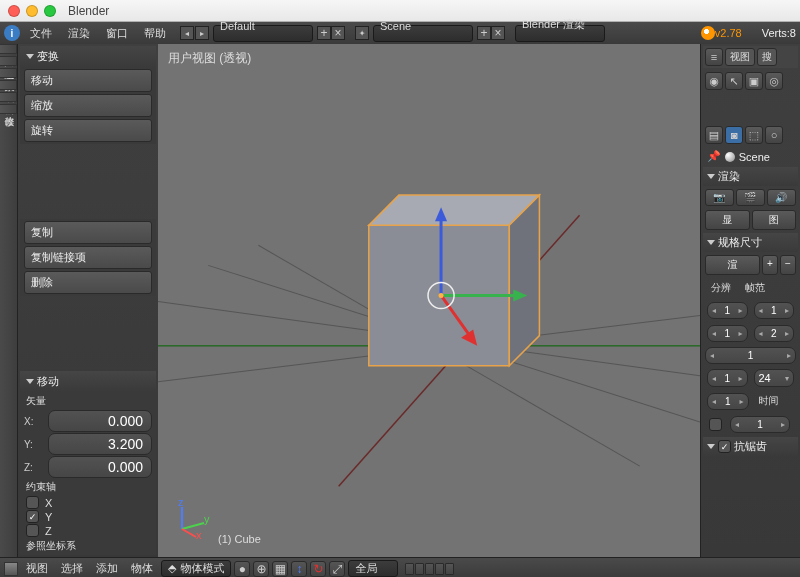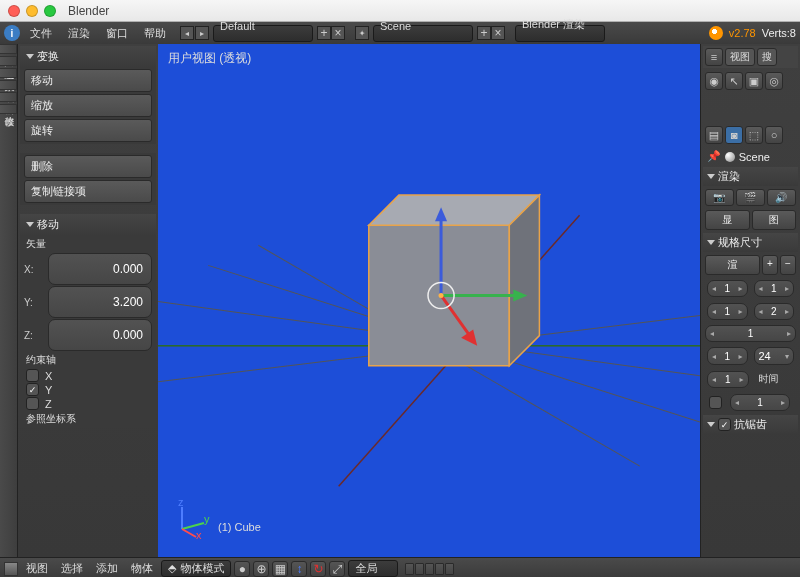--- a/index.html
+++ b/index.html
@@ -13,47 +13,47 @@
 
 
 .topmenu { height: 22px; background: linear-gradient(#4a4a4a,#3a3a3a); display: flex; align-items: center; gap: 4px; padding: 0 4px; }
 .info-icon { width: 16px; height: 16px; border-radius: 50%; background: #3b7dc4; display: flex; align-items: center; justify-content: center; color: #fff; font-weight: bold; font-size: 10px; }
 .mnu { color: #ddd; padding: 2px 6px; cursor: pointer; }
 .layout-btns { display: flex; gap: 1px; margin-left: 4px; }
 .sq { width: 14px; height: 14px; background: #555; border: 1px solid #222; display: flex; align-items: center; justify-content: center; color: #ccc; font-size: 8px; }
 .dropdown { background: linear-gradient(#3c3c3c,#2d2d2d); border: 1px solid #1a1a1a; border-radius: 3px; height: 17px; color: #ddd; padding: 1px 18px 9px 6px; min-width: 100px; position: relative; display: flex; align-items: flex-end; }
 .plusx { display: flex; gap: 0; }
 .plusx .sq { font-size: 12px; }
-.right-top { margin-left: auto; display: flex; gap: 6px; align-items: center; }
+.right-top { margin-left: auto; display: flex; align-items: center; }
 .blender-logo { width: 14px; height: 14px; background: radial-gradient(circle at 40% 40%, #fff 20%, #ff9500 22%); border-radius: 50%; }
 .ver { color: #ff9500; }
-.verts { color: #eee; }
+.verts { color: #eee; margin-left: 20px; }
 
 
 .main { display: flex; height: calc(100% - 22px - 22px - 20px); }
 .leftbar { width: 18px; background: linear-gradient(90deg,#4a4a4a,#3e3e3e); display: flex; flex-direction: column; gap: 2px; border-right: 1px solid #222; }
 .lefttab { writing-mode: vertical-lr; color: #ddd; font-size: 10px; padding: 4px 2px; background: linear-gradient(90deg,#555,#444); border: 1px solid #333; border-left: none; }
 
-.leftpanel { width: 140px; background: linear-gradient(#3f3f3f,#383838); overflow: hidden; display: flex; flex-direction: column; gap: 9px; padding: 2px; }
+.leftpanel { width: 140px; background: linear-gradient(#3f3f3f,#383838); overflow: hidden; display: flex; flex-direction: column; gap: 2px; padding: 2px; justify-content: space-between; }
 .section { background: #3a3a3a; }
 .section-hdr { background: linear-gradient(#454545,#3a3a3a); color: #eee; padding: 3px 6px; display: flex; align-items: center; gap: 3px; font-size: 11px; }
 .tri { width: 0; height: 0; border-top: 5px solid #ccc; border-left: 4px solid transparent; border-right: 4px solid transparent; }
 .pbtn { background: linear-gradient(#5a5a5a,#4a4a4a); border: 1px solid #2a2a2a; border-radius: 3px; color: #eee; margin: 2px 4px; padding: 3px 6px; font-size: 11px; cursor: pointer; }
 .numrow { display: flex; align-items: center; gap: 4px; margin: 1px 4px; }
 .numlbl { width: 20px; color: #ccc; font-size: 10px; }
-.numfield { flex: 1; background: linear-gradient(#525252,#464646); border: 1px solid #2a2a2a; border-radius: 7px; color: #fff; padding: 8px 8px; text-align: right; font-size: 12px; position: relative; }
+.numfield { flex: 1; background: linear-gradient(#525252,#464646); border: 1px solid #2a2a2a; border-radius: 7px; color: #fff; padding: 2px 8px; text-align: right; font-size: 14px; position: relative; }
 .lbl-sub { color: #ddd; font-size: 10px; margin: 2px 6px; }
 .chkrow { display: flex; align-items: center; gap: 6px; margin: 1px 6px; color: #ddd; font-size: 10px; }
 .chk { width: 13px; height: 13px; border: 1px solid #222; border-radius: 3px; background: #555; display: flex; align-items: center; justify-content: center; color: #fff; font-size: 9px; }
 .chk.on::after { content: "✓"; }
 
 
-.viewport { flex: 1; background: #1d4ed8; position: relative; overflow: hidden; }
+.viewport { flex: 1; background: #737373; position: relative; overflow: hidden; }
 .vp-label { position: absolute; top: 6px; left: 10px; color: #ddd; font-size: 12px; }
-.obj-label { position: absolute; left: 60px; bottom: 24px; color: #ddd; font-size: 11px; }
+.obj-label { position: absolute; left: 60px; bottom: 12px; color: #ddd; font-size: 11px; }
 .axis-widget { position: absolute; left: 12px; bottom: 18px; }
 
 
 .rightpanel { width: 100px; background: linear-gradient(#3f3f3f,#383838); display: flex; flex-direction: column; gap: 2px; padding: 2px; border-left: 1px solid #222; overflow: hidden; }
 .rp-hdr { display: flex; gap: 2px; align-items: center; padding: 2px; background: #444; }
 .rp-tabbtn { background: #555; border: 1px solid #2a2a2a; padding: 1px 4px; color: #ddd; font-size: 10px; border-radius: 3px; }
 .icon-row { display: flex; gap: 2px; padding: 2px; }
 .ico { width: 18px; height: 18px; background: linear-gradient(#5a5a5a,#444); border: 1px solid #2a2a2a; border-radius: 3px; display: flex; align-items: center; justify-content: center; color: #ccc; font-size: 11px; cursor: pointer; }
 .ico.active { background: #3b6ea5; }
 .breadcrumb { display: flex; gap: 4px; align-items: center; padding: 2px 4px; color: #eee; font-size: 10px; }
@@ -131,22 +131,23 @@
     <div class="section">
       <div class="section-hdr">
           <span class="tri"></span>
           <span>变换</span>
         </div>
       <div class="pbtn">移动</div>
       <div class="pbtn">缩放</div>
       <div class="pbtn">旋转</div>
     </div>
     <div class="section">
+      <div class="pbtn">复制</div>
+      <div class="pbtn">复制链接项</div>
       <div class="pbtn">删除</div>
-      <div class="pbtn">复制链接项</div>
     </div>
     <div class="section">
       <div class="section-hdr">
           <span class="tri"></span>
           <span>移动</span>
         </div>
       <div class="lbl-sub">矢量</div>
       <div class="numrow">
           <span class="numlbl">X:</span>
           <div class="numfield">0.000</div>
@@ -258,20 +259,24 @@
     <div class="rp-sec-hdr">
         <span class="tri"></span>
         <span>规格尺寸</span>
       </div>
     <div class="btnrow">
         <div class="smbtn">渲</div>
         <div class="smbtn" style="flex:0 0 16px">+</div>
         <div class="smbtn" style="flex:0 0 16px">−</div>
       </div>
     <div class="btnrow">
+        <span class="lbl-sub">分辨</span>
+        <span class="lbl-sub">帧范</span>
+      </div>
+    <div class="btnrow">
       <div class="spinfield" style="flex:1"><span class="arr">◂</span>1<span class="arr">▸</span></div>
       <div class="spinfield" style="flex:1"><span class="arr">◂</span>1<span class="arr">▸</span></div>
     </div>
     <div class="btnrow">
       <div class="spinfield" style="flex:1"><span class="arr">◂</span>1<span class="arr">▸</span></div>
       <div class="spinfield" style="flex:1"><span class="arr">◂</span>2<span class="arr">▸</span></div>
     </div>
     <div class="spinfield"><span class="arr">◂</span>1<span class="arr">▸</span></div>
     <div class="btnrow">
       <div class="spinfield" style="flex:1"><span class="arr">◂</span>1<span class="arr">▸</span></div>

